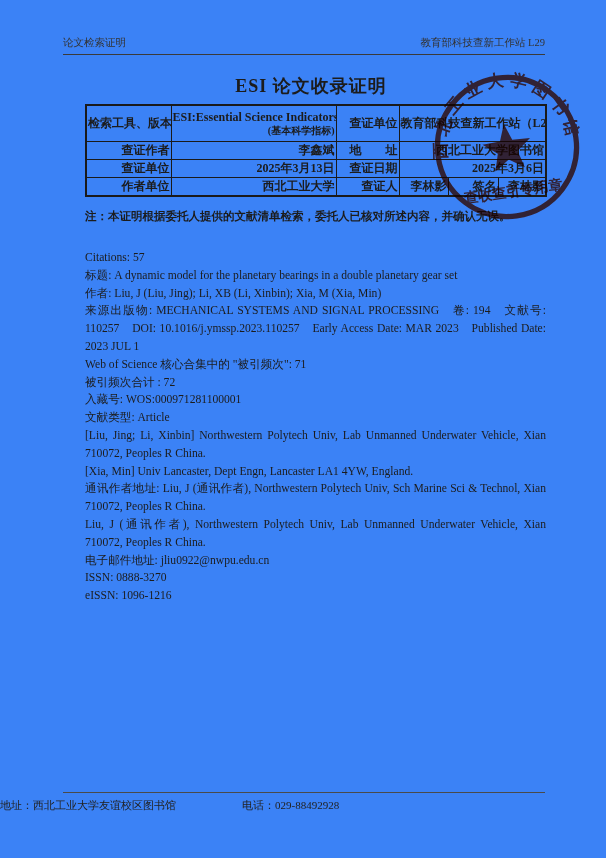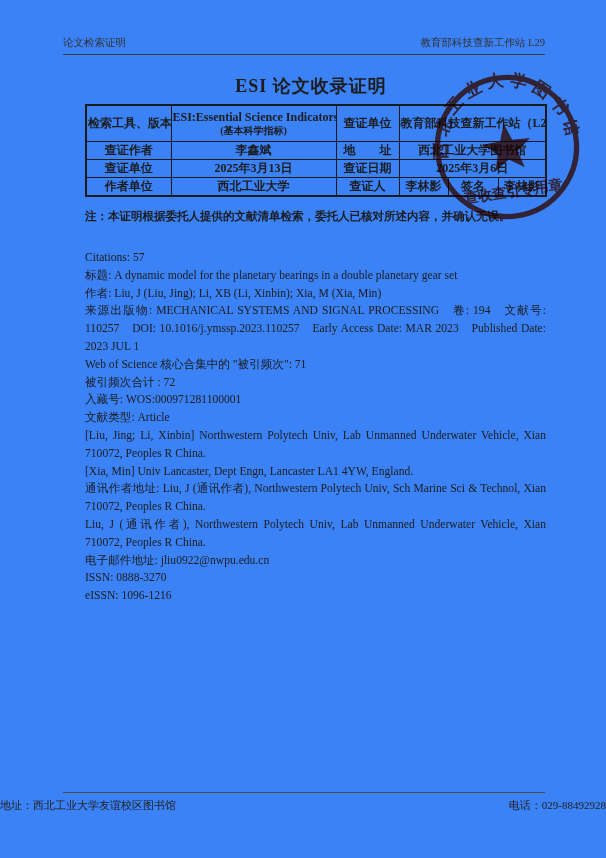--- a/index.html
+++ b/index.html
@@ -17,21 +17,21 @@
   .doc-title {
     position:absolute; top:66px; left:0; width:100%; margin:8px;
     text-align:center; font-size:18px; font-weight:bold; letter-spacing:1px;
   }
   table.cert {
     position:absolute; left:85px; top:104px; width:460px;
     border-collapse:collapse; table-layout:fixed;
     font-size:12px; font-weight:600; 
   }
   table.cert td {
-    border:1px solid #1a1a1a; text-align:center; vertical-align:middle;
+    border:1px solid #1a1a1a; text-align:right; vertical-align:middle;
     padding:0 1px; height:17px; line-height:1.15; overflow:hidden; white-space:nowrap;
   }
   table.cert { border:2px solid #1a1a1a; }
   table.cert tr.first td { height:35px; }
   .cell-sub { font-size:10px; }
   .note {
     position:absolute; left:85px; top:209px; width:470px;
     font-size:11.5px; font-weight:600; white-space:nowrap;
   }
   .doc-body {
@@ -43,21 +43,21 @@
     position:absolute; left:428px; top:68px; width:158px; height:158px;
     transform:rotate(-8deg); mix-blend-mode:multiply; opacity:0.92;
     pointer-events:none;
   }
   .footer-rule {
     position:absolute; left:63px; top:792px; width:482px;
     border-top:1px solid #4a4a4a;
   }
   .footer {
     position:absolute; top:798px; left:0; width:100%;
-    display:flex; justify-content:space-between; gap:42px;
+    display:flex; justify-content:flex-start; gap:66px;
     font-size:11px; color:#222;
   }
 </style>
 </head>
 <body>
 
 <div class="page">
 
   <div class="hdr">
     <span>论文检索证明</span>

